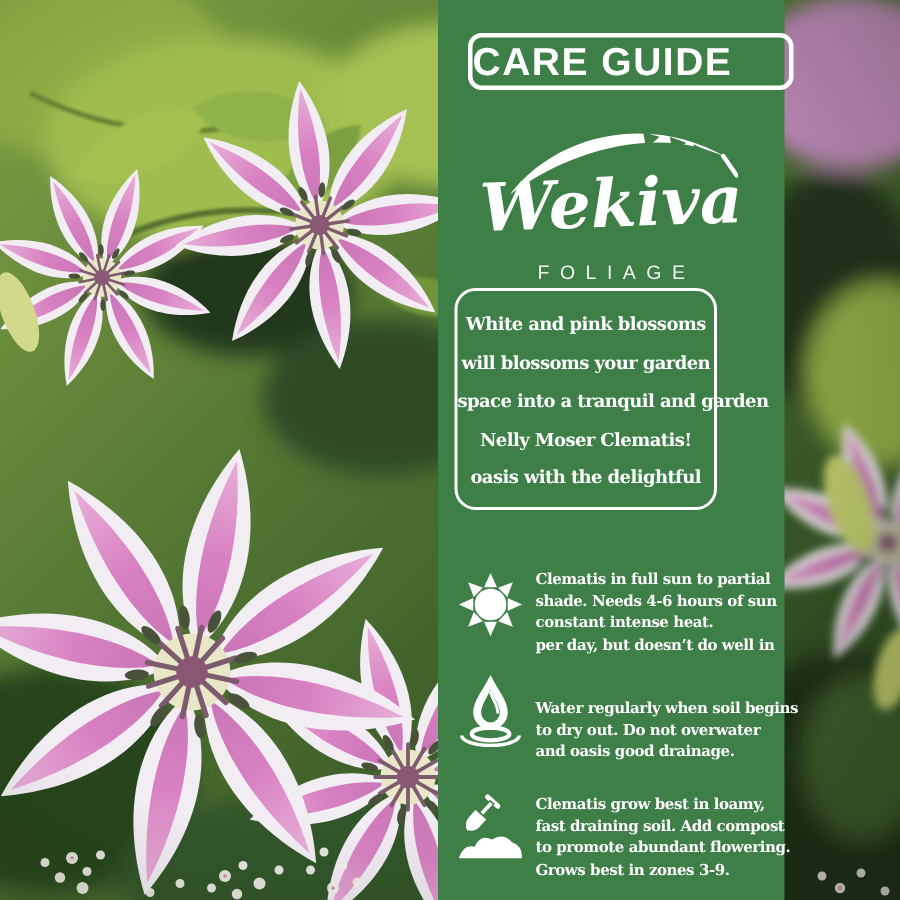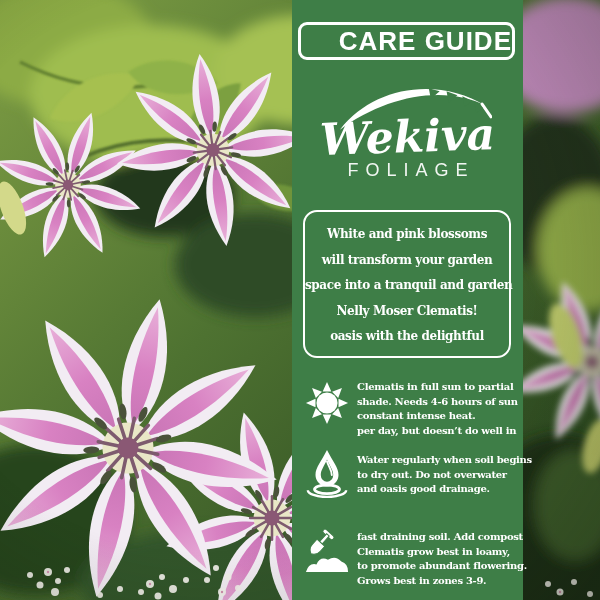--- a/index.html
+++ b/index.html
@@ -7,55 +7,55 @@
     position:relative;width:600px;height:600px;overflow:hidden;
     font-family:"Liberation Sans",sans-serif;background:#4a6b33;
   }
   .photo{position:absolute;left:0;top:0;width:600px;height:600px;display:block;}
   
   .panel{
     position:absolute;left:292px;top:0;width:231px;height:600px;
     background:#3e7e47;color:#fff;
   }
   .badge{
-    position:absolute;left:6px;top:22px;width:211px;height:32px;
+    position:absolute;left:20px;top:22px;width:211px;height:32px;
     border:3.5px solid #fff;border-radius:9px;
-    display:flex;align-items:center;justify-content:flex-end;
+    display:flex;align-items:center;justify-content:flex-start;
     font-weight:700;font-size:26px;letter-spacing:1px;color:#fff;
     font-family:"Liberation Sans",sans-serif;
   }
   .feather{position:absolute;left:42px;top:80px;width:158px;height:54px;}
   .brand-name{
     position:absolute;left:0;top:112px;width:100%;text-align:center;
     font-family:"DejaVu Serif",serif;font-style:italic;font-weight:bold;
     font-size:44px;line-height:50px;color:#fff;transform:rotate(-2deg);
   }
   .brand-sub{
-    position:absolute;left:0;top:160px;width:100%;text-align:center;
-    font-size:18px;letter-spacing:7px;text-indent:7px;
+    position:absolute;left:0;top:174px;width:100%;text-align:center;
+    font-size:13px;letter-spacing:7px;text-indent:7px;
     color:rgba(255,255,255,.93);font-weight:400;
   }
   .desc-box{
-    position:absolute;left:11px;top:210px;width:208px;height:148px;
+    position:absolute;left:11px;top:192px;width:175px;height:148px;
     border:2.5px solid #fff;border-radius:14px;box-sizing:border-box;
     padding-top:10px;text-align:center;
   }
   .desc-line{
     font-family:"DejaVu Serif",serif;font-weight:bold;font-size:12px;
     letter-spacing:-0.4px;line-height:25.6px;white-space:nowrap;color:#fff;
   }
   .care-item{position:absolute;left:0;width:231px;}
   .care-icon{position:absolute;left:12px;width:46px;height:50px;}
   .care-text{position:absolute;left:65px;width:160px;}
   .care-line{
     font-family:"DejaVu Serif",serif;font-weight:bold;font-size:10px;
     letter-spacing:-0.3px;line-height:14.6px;white-space:nowrap;color:#fff;
   }
   #care-0{top:377px;} #care-0 .care-text{top:3px;}
-  #care-1{top:448px;} #care-1 .care-text{top:5px;}
+  #care-1{top:448px;} #care-1 .care-text{top:18px;}
   #care-2{top:524px;} #care-2 .care-text{top:6px;}
 </style>
 </head>
 <body>
 
 <div class="stage">
 
   <svg class="photo" viewBox="0 0 600 600" role="img" aria-label="Pink and white Nelly Moser clematis blossoms with green foliage">
     <defs>
       <linearGradient id="bgGrad" x1="0" y1="0" x2="1" y2="1">
@@ -214,21 +214,21 @@
         <polygon points="114,11 125,15 116,23"></polygon>
         <polygon points="130,16 140,21 132,27"></polygon>
         <polygon points="142,22 151,28 144,33"></polygon>
       </g>
     </svg>
     <div class="brand-name">Wekiva</div>
     <div class="brand-sub">FOLIAGE</div>
 
     <div class="desc-box">
       <div class="desc-line">White and pink blossoms</div>
-      <div class="desc-line">will transform your garden</div>
+      <div class="desc-line">will blossoms your garden</div>
       <div class="desc-line">space into a tranquil and garden</div>
       <div class="desc-line">Nelly Moser Clematis!</div>
       <div class="desc-line">oasis with the delightful</div>
     </div>
 
     <div class="care-item" id="care-0">
       <svg class="care-icon" style="top:1px" viewBox="0 0 48 48">
         <circle cx="24" cy="24" r="11" fill="#ffffff"></circle>
         <g fill="#ffffff">
           <polygon points="24,2 19.5,12 28.5,12"></polygon>
@@ -267,21 +267,21 @@
     <div class="care-item" id="care-2">
       <svg class="care-icon" style="top:2px" viewBox="0 0 48 48">
         <g transform="translate(27,5) rotate(42)" fill="#ffffff" stroke="#3e7e47" stroke-width="1">
           <rect x="-7" y="0" width="14" height="4.5" rx="2.2"></rect>
           <rect x="-1.8" y="3" width="3.6" height="11"></rect>
           <path d="M-5.5,14 h11 v7 q0,6 -5.5,8.5 q-5.5,-2.5 -5.5,-8.5 Z"></path>
         </g>
         <path d="M2,46 Q5,36 13,38 Q17,29 25,33 Q33,28 39,35 Q46,37 46,46 Z" fill="#ffffff"></path>
       </svg>
       <div class="care-text">
+        <div class="care-line">Clematis grow best in loamy,</div>
         <div class="care-line">fast draining soil.  Add compost</div>
-        <div class="care-line">Clematis grow best in loamy,</div>
         <div class="care-line">to promote abundant flowering.</div>
         <div class="care-line">Grows best in zones 3-9.</div>
       </div>
     </div>
 
   </div>
 </div>
 
 </body></html>

